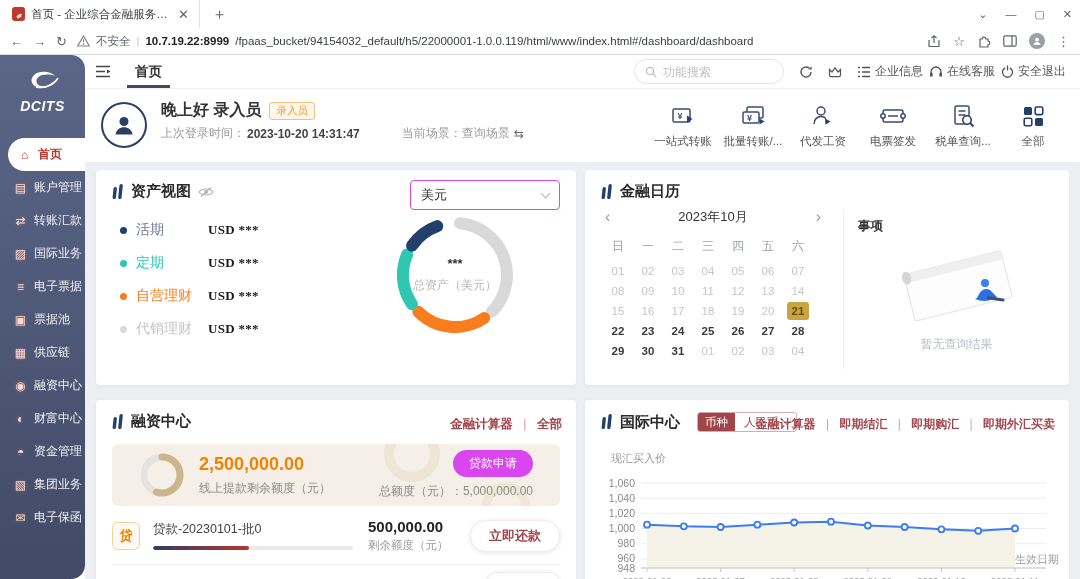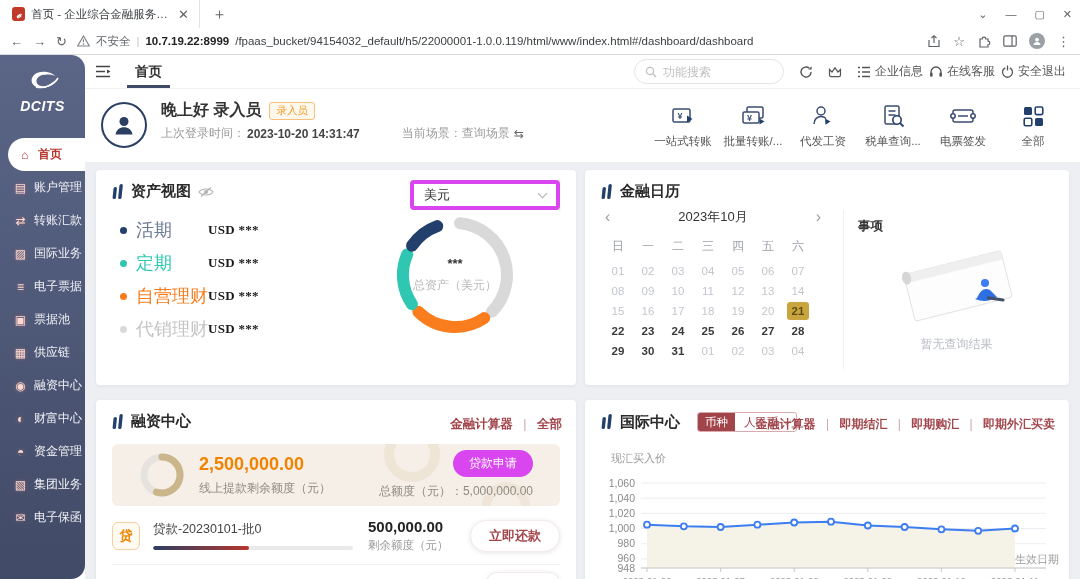--- a/index.html
+++ b/index.html
@@ -64,26 +64,26 @@
   .qa-wrap { margin-left:auto; display:flex; align-items:flex-start; gap:4px; padding-top:3px; }
   .qa-item { width:66px; display:flex; flex-direction:column; align-items:center; cursor:pointer; }
   .qa-item .qa-lb { margin-top:5px; font-size:11.5px; color:#555; white-space:nowrap; }
 
   
   .content { flex:1; overflow:hidden; padding:8px 11px; display:grid; grid-template-columns:480px 484px; grid-template-rows:215px 240px; gap:15px 9px; align-content:start; }
   .card { background:#fff; border-radius:4px; box-shadow:0 1px 4px rgba(31,42,68,.06); position:relative; overflow:hidden; }
   .card-title { position:absolute; left:16px; top:12px; display:flex; align-items:center; gap:7px; font-size:15px; font-weight:700; color:#2a2a2a; }
 
   
-  .av-select { position:absolute; right:16px; top:10px; width:150px; height:30px; border:4px solid #d946ef; border-radius:4px; display:flex; align-items:center; justify-content:space-between; padding:0 10px; font-size:13px; color:#333; cursor:pointer; }
+  .av-select { position:absolute; right:16px; top:10px; width:150px; height:30px; border:1px solid #d946ef; border-radius:4px; display:flex; align-items:center; justify-content:space-between; padding:0 10px; font-size:13px; color:#333; cursor:pointer; }
   .chev { width:7px; height:7px; border-right:1.5px solid #b0b0b0; border-bottom:1.5px solid #b0b0b0; transform:rotate(45deg); margin-top:-3px; }
   .legend { position:absolute; left:24px; top:50px; }
   .lg-row { display:flex; align-items:center; height:20px; margin-bottom:13px; }
   .lg-dot { width:7px; height:7px; border-radius:50%; margin-right:9px; }
-  .lg-lb { width:72px; font-size:18px; }
+  .lg-lb { width:72px; font-size:14px; }
   .lg-val { font-size:13px; font-weight:700; color:#1a1a1a; letter-spacing:.3px;font-family:Liberation Serif, serif; }
   .donut-wrap { position:absolute; left:294px; top:40px; width:130px; height:130px; }
   .donut-center { position:absolute; left:0; top:0; width:130px; height:130px; display:flex; flex-direction:column; align-items:center; justify-content:center; }
   .donut-v { font-size:13px; font-weight:700; color:#333; }
   .donut-l { font-size:12px; color:#b9b9b9; margin-top:6px; }
 
   
   .cal-left { position:absolute; left:0; top:34px; width:258px; }
   .cal-nav { display:flex; align-items:center; justify-content:space-between; padding:0 22px 0 20px; height:26px; }
   .cal-arrow { color:#9aa0a8; font-size:16px; cursor:pointer; }
@@ -379,38 +379,38 @@
                   <circle cx="11" cy="8" r="4" fill="none" stroke="#3b4c70" stroke-width="1.5"></circle>
                   <path d="M4 21c0-5 3.5-7.5 7-7.5 2 0 3.6.6 5 2" fill="none" stroke="#3b4c70" stroke-width="1.5"></path>
                   <path d="M15 15.5l5.5 3-5 3.2z" fill="#23406c"></path>
                 </svg>
               </span>
               <span class="qa-lb">代发工资</span>
             </div>
             <div class="qa-item">
               <span class="ic">
                 <svg width="26" height="26" viewBox="0 0 26 26">
+                  <rect x="3" y="7" width="20" height="12" rx="2" fill="none" stroke="#3b4c70" stroke-width="1.5"></rect>
+                  <circle cx="3" cy="13" r="2.2" fill="#fff" stroke="#3b4c70" stroke-width="1.5"></circle>
+                  <circle cx="23" cy="13" r="2.2" fill="#fff" stroke="#3b4c70" stroke-width="1.5"></circle>
+                  <path d="M8 13h10" stroke="#3b4c70" stroke-width="1.5"></path>
+                </svg>
+              </span>
+              <span class="qa-lb">电票签发</span>
+            </div>
+            <div class="qa-item">
+              <span class="ic">
+                <svg width="26" height="26" viewBox="0 0 26 26">
                   <rect x="5" y="3" width="14" height="18" rx="1.5" fill="none" stroke="#3b4c70" stroke-width="1.5"></rect>
                   <path d="M8.5 8h7M8.5 12h7" stroke="#3b4c70" stroke-width="1.4"></path>
                   <circle cx="17" cy="17" r="4.2" fill="#fff" stroke="#23406c" stroke-width="1.6"></circle>
                   <line x1="20" y1="20" x2="23.5" y2="23.5" stroke="#23406c" stroke-width="1.8"></line>
                 </svg>
               </span>
               <span class="qa-lb">税单查询...</span>
-            </div>
-            <div class="qa-item">
-              <span class="ic">
-                <svg width="26" height="26" viewBox="0 0 26 26">
-                  <rect x="3" y="7" width="20" height="12" rx="2" fill="none" stroke="#3b4c70" stroke-width="1.5"></rect>
-                  <circle cx="3" cy="13" r="2.2" fill="#fff" stroke="#3b4c70" stroke-width="1.5"></circle>
-                  <circle cx="23" cy="13" r="2.2" fill="#fff" stroke="#3b4c70" stroke-width="1.5"></circle>
-                  <path d="M8 13h10" stroke="#3b4c70" stroke-width="1.5"></path>
-                </svg>
-              </span>
-              <span class="qa-lb">电票签发</span>
             </div>
             <div class="qa-item">
               <span class="ic">
                 <svg width="26" height="26" viewBox="0 0 26 26">
                   <rect x="4" y="4" width="8" height="8" rx="1.5" fill="#23406c"></rect>
                   <rect x="15.2" y="4" width="7.6" height="7.6" rx="1.5" fill="none" stroke="#23406c" stroke-width="1.6"></rect>
                   <rect x="4.2" y="15.2" width="7.6" height="7.6" rx="1.5" fill="none" stroke="#23406c" stroke-width="1.6"></rect>
                   <rect x="15" y="15" width="8" height="8" rx="1.5" fill="#23406c"></rect>
                 </svg>
               </span>

